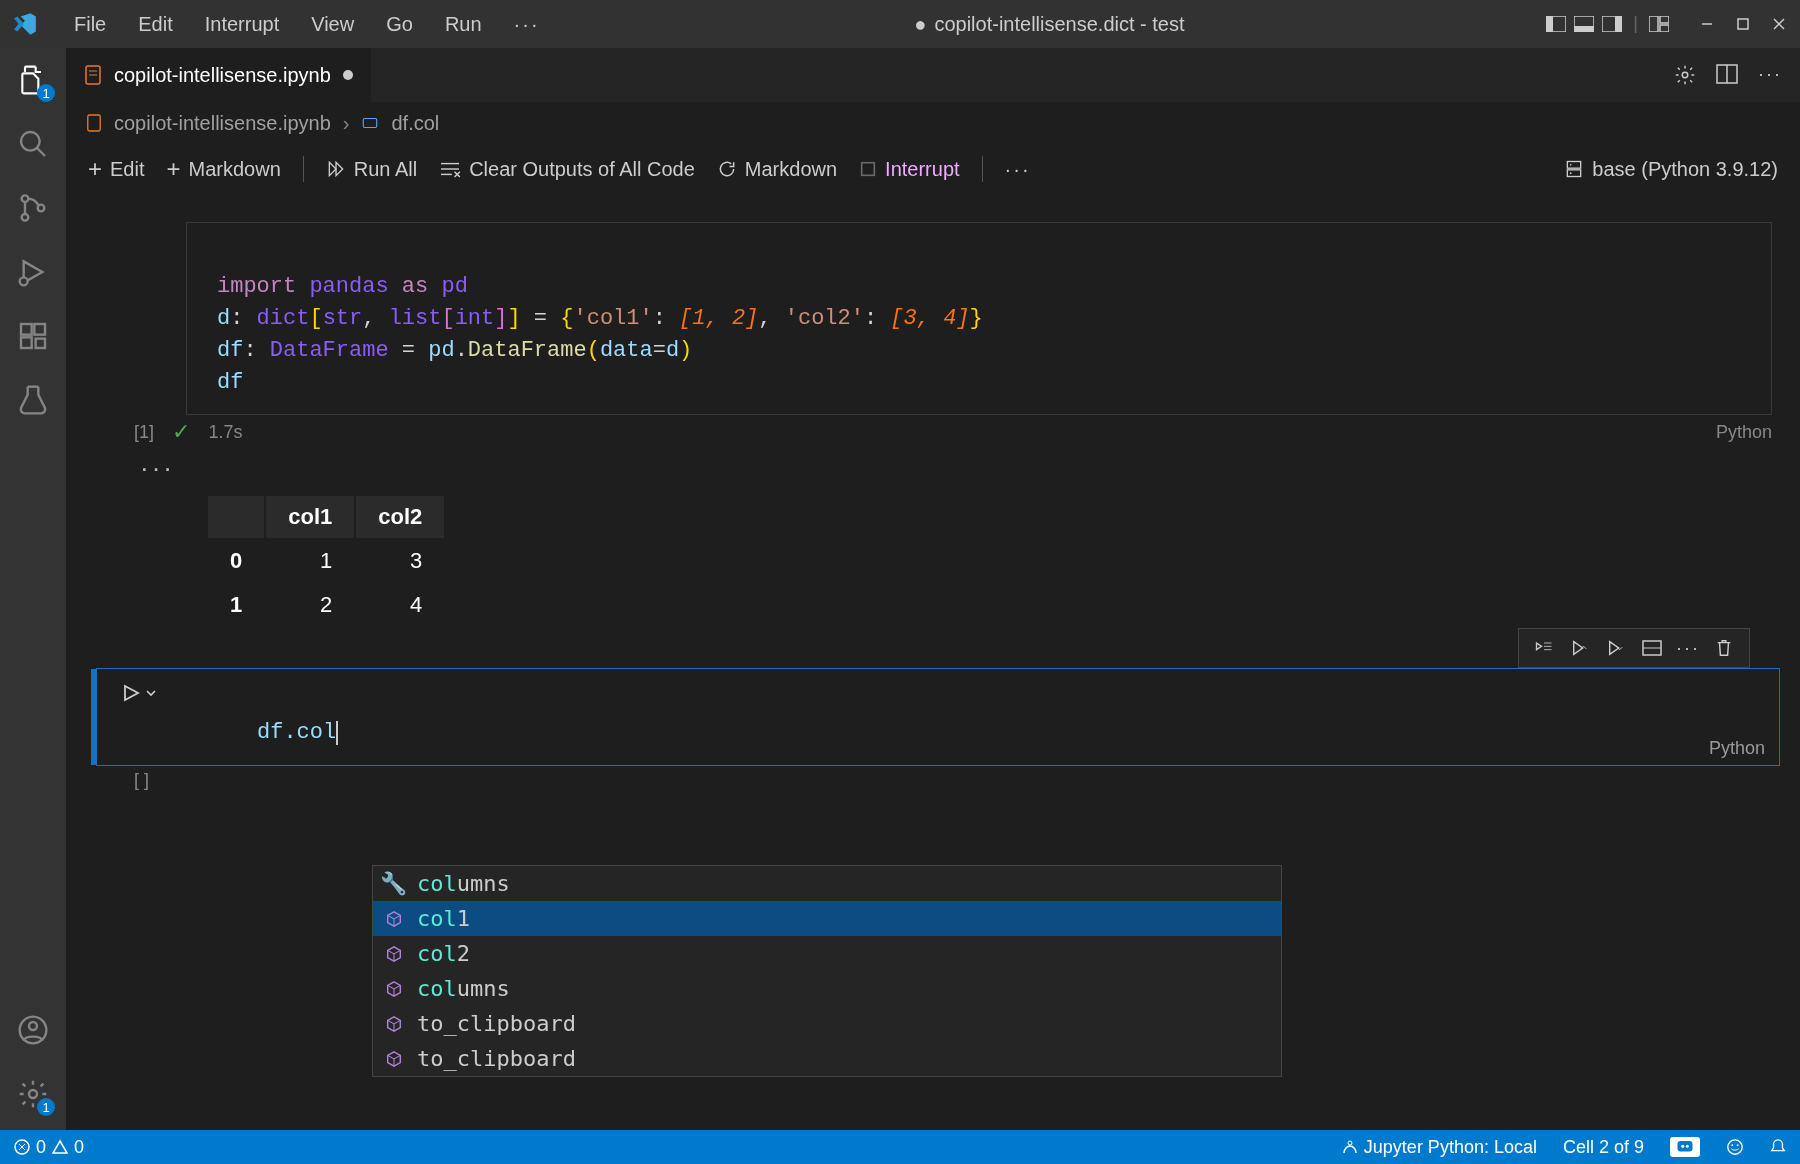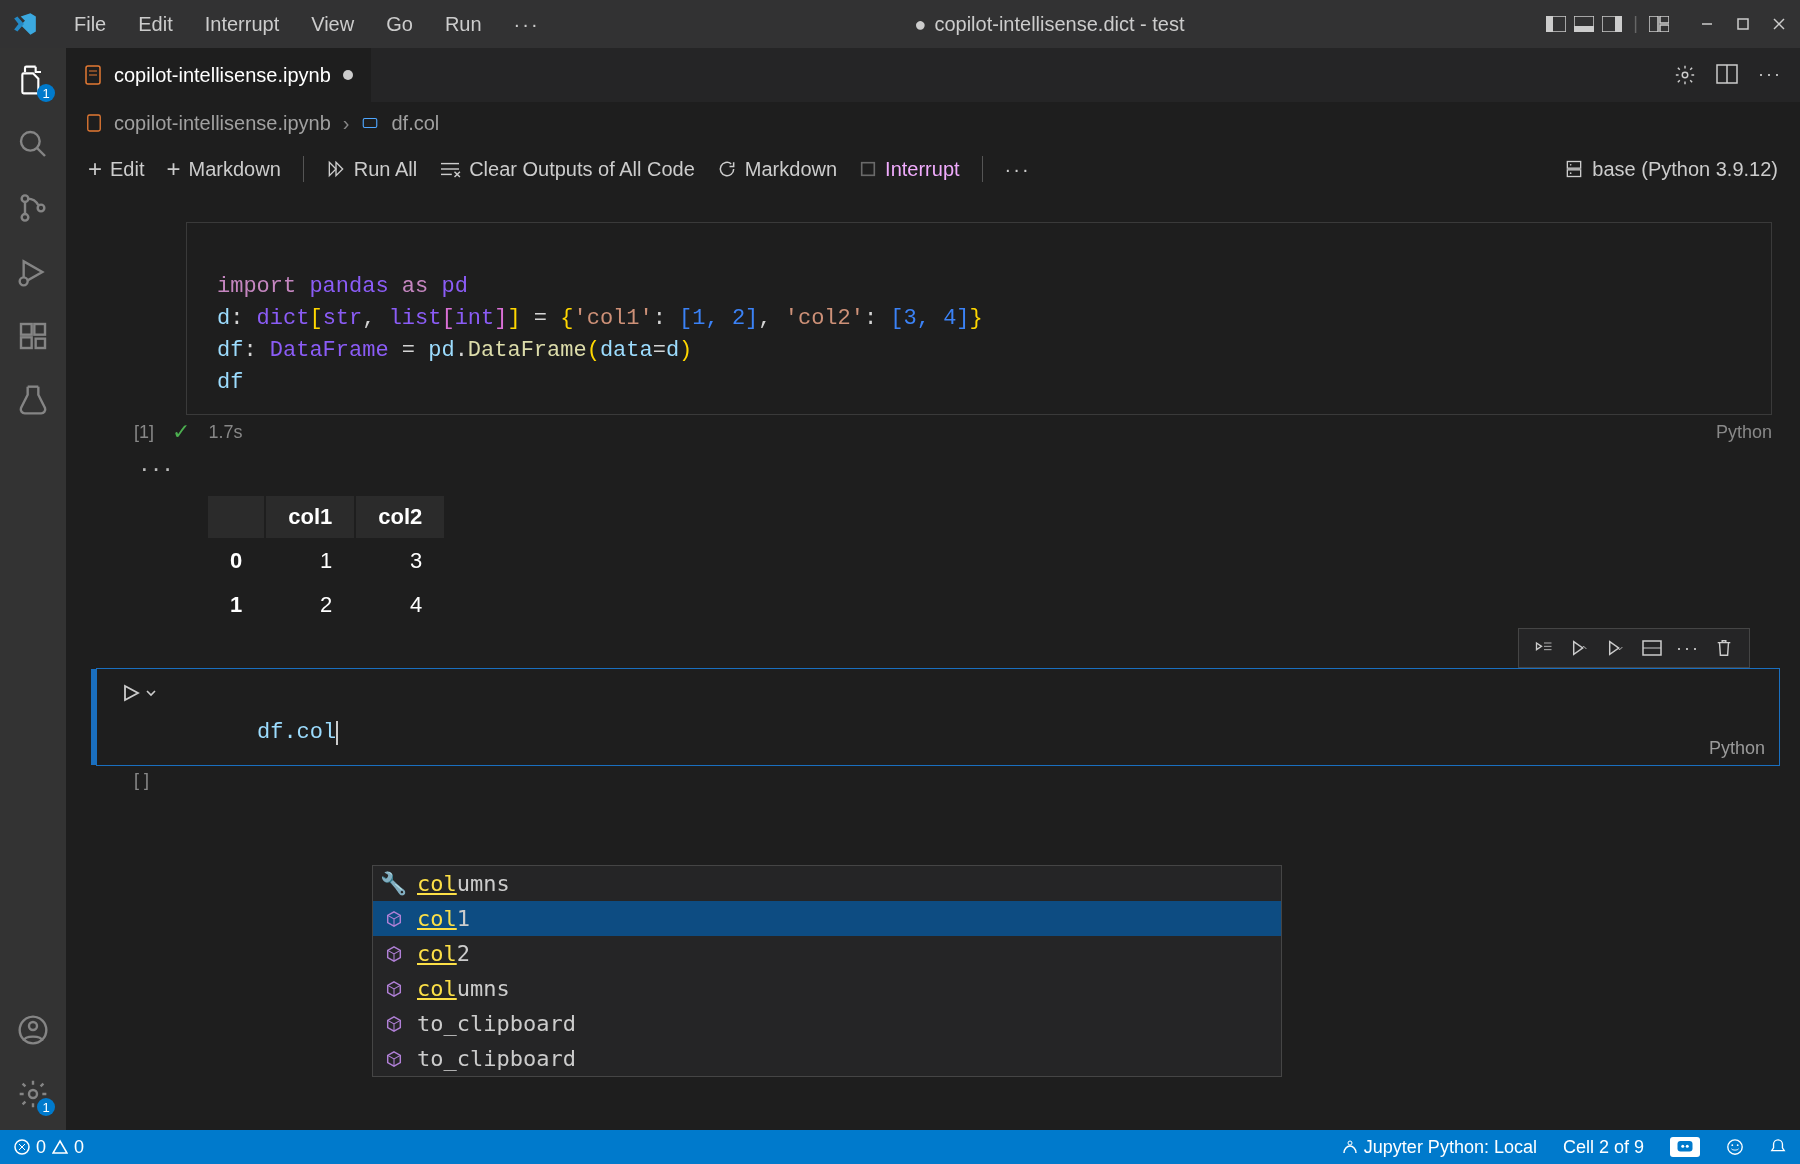--- a/index.html
+++ b/index.html
@@ -128,31 +128,31 @@
     font-size:22px;
     z-index:50;
   }
   .suggest-row {
     display:flex;align-items:center;gap:12px;
     padding:5px 10px;
     color:#ccc;
   }
   .suggest-row.selected { background:#0d4c82;}
   .suggest-row .sicon { width:22px;display:flex;justify-content:center;}
-  .suggest-row .hl { color:#fde047;text-decoration:underline;}
+  .suggest-row .hl { color:#5eead4;}
   .cursor-bar {
     display:inline-block;width:2px;height:24px;background:#ccc;vertical-align:middle;
   }
   .dots3 { letter-spacing:2px;}
   
   .kw { color:#c586c0;}
   .type { color:#8b5cf6;}
   .fn { color:#dcdcaa;}
   .str { color:#ce9178;}
-  .num { color:#3b82f6;}
+  .num { color:#f97316;font-style:italic;}
   .var { color:#9cdcfe;}
   .op { color:#d4d4d4;}
   .paren { color:#ffd700;}
   .brak { color:#da70d6;}
   .statusbar {
     height:34px;background:#007acc;color:#fff;
     display:flex;align-items:center;font-size:18px;
     padding:0 14px;gap:20px;
   }
   .statusbar .sright{margin-left:auto;display:flex;gap:26px;align-items:center;}

